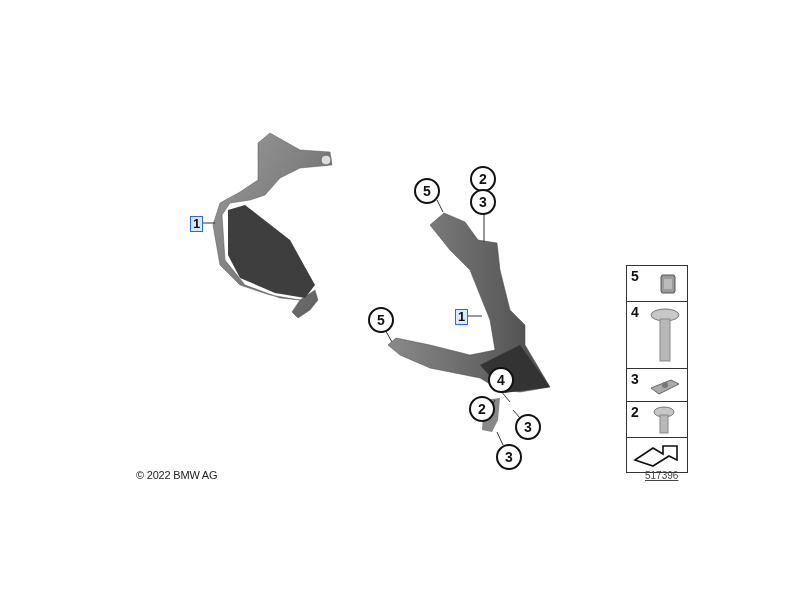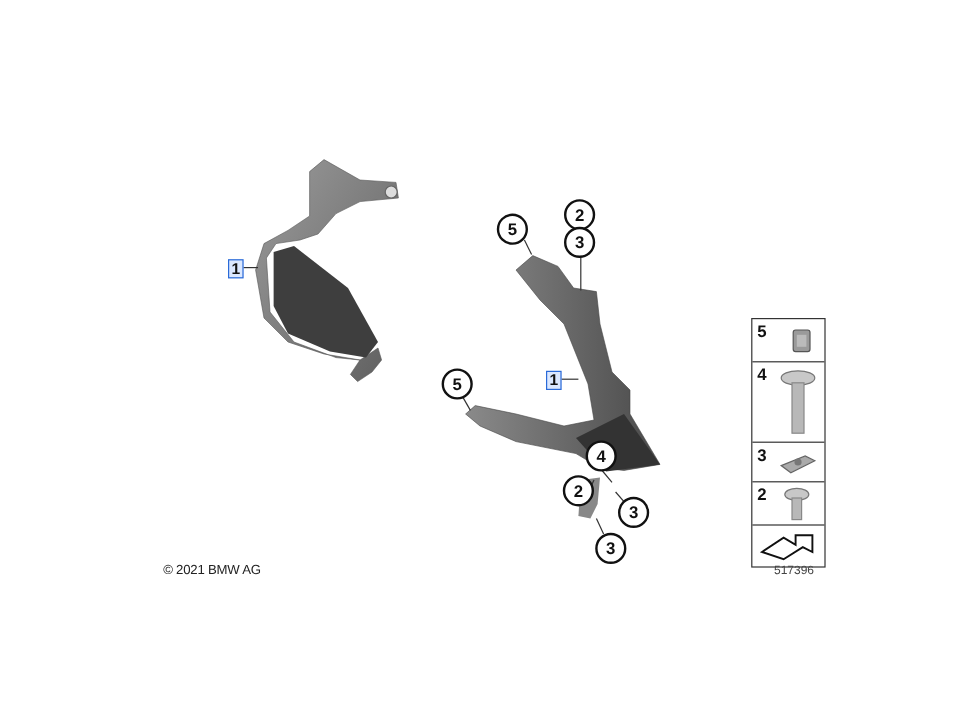--- a/index.html
+++ b/index.html
@@ -9,21 +9,21 @@
     font-weight:bold;font-size:14px;line-height:22px;text-align:center;color:#111;box-sizing:content-box;}
   .callout span{display:block;}
   .boxlabel{position:absolute;font-weight:bold;font-size:13px;color:#111;border:1.5px solid #2a6ad8;
     background:#dbe8ff;padding:0 2px;line-height:14px;}
   .copyright{position:absolute;left:136px;top:469px;font-size:11px;color:#222;letter-spacing:-0.2px;}
   .legend{position:absolute;left:626px;top:265px;width:60px;border:1px solid #333;background:#fff;}
   .legend .cell{border-bottom:1px solid #333;position:relative;}
   .legend .cell:last-child{border-bottom:none;}
   .legend .num{position:absolute;left:4px;top:2px;font-weight:bold;font-size:14px;color:#111;}
   .legend svg{position:absolute;}
-  .partno{position:absolute;left:645px;top:470px;font-size:10px;color:#444;}
+  .partno{position:absolute;left:645px;top:470px;font-size:10px;color:#444;text-decoration:underline;}
 </style>
 </head>
 <body>
 
 <div id="stage">
   <svg width="800" height="600" style="position:absolute;left:0;top:0">
     <defs>
       <linearGradient id="g1" x1="0" y1="0" x2="1" y2="1">
         <stop offset="0" stop-color="#9c9c9c"></stop>
           <stop offset="1" stop-color="#5e5e5e"></stop>
@@ -77,21 +77,21 @@
   <div class="callout" style="left:469px;top:396px">
       <span>2</span>
     </div>
   <div class="callout" style="left:515px;top:414px">
       <span>3</span>
     </div>
   <div class="callout" style="left:496px;top:444px">
       <span>3</span>
     </div>
 
-  <div class="copyright">© 2021 BMW AG</div>
+  <div class="copyright">© 2022 BMW AG</div>
 
   <div class="legend">
     <div class="cell" style="height:35px">
       <span class="num">5</span>
       <svg style="left:28px;top:5px" width="26" height="26">
           <rect x="6" y="4" width="14" height="18" rx="2" fill="#9a9a9a" stroke="#555"></rect>
           <rect x="9" y="8" width="8" height="10" fill="#bbb"></rect>
         </svg>
     </div>
     <div class="cell" style="height:66px">

